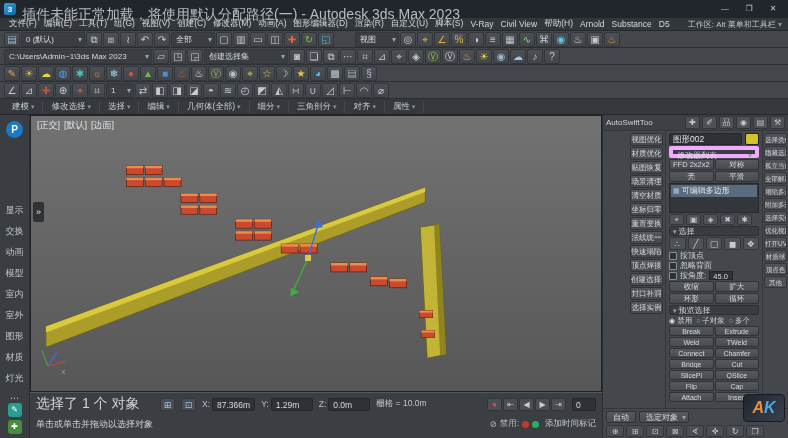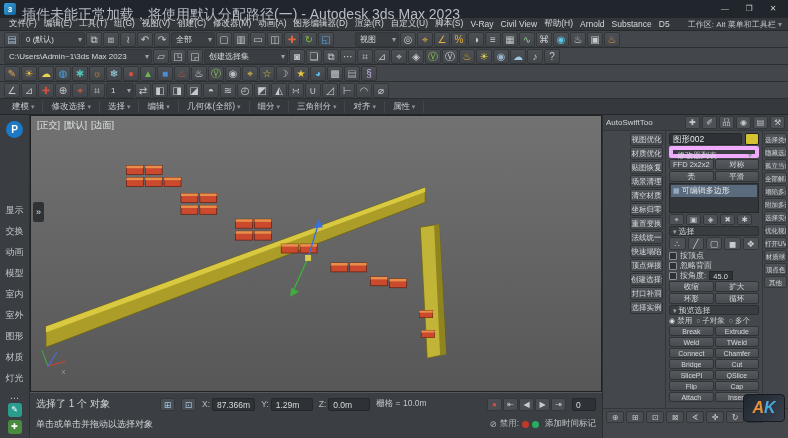--- a/index.html
+++ b/index.html
@@ -47,21 +47,21 @@
   .viewport{position:relative;height:277px;background:linear-gradient(#717271,#565756);border:1px solid #222;overflow:hidden;}
   .vp-labels{position:absolute;top:3px;left:6px;display:flex;gap:4px;z-index:3;}
   .vp-label{font-size:9px;color:#e2e4e6;}
   .vp-expander{position:absolute;left:2px;top:86px;width:11px;height:20px;background:#2f3336;color:#dfe2e5;
                text-align:center;line-height:20px;border-radius:2px;z-index:3;font-size:9px;}
   svg.scene{position:absolute;left:0;top:0;width:100%;height:100%;}
 
   
   .statusbar{height:46px;background:#3b3f43;border-top:1px solid #54585c;padding:3px 6px;display:flex;flex-direction:column;gap:4px;}
   .srow{display:flex;align-items:center;gap:6px;height:16px;}
-  .sel-text{color:#d2d5d8;font-size:10px;width:118px;white-space:nowrap;}
+  .sel-text{color:#d2d5d8;font-size:14px;width:118px;white-space:nowrap;}
   .mini-ico{display:inline-block;width:15px;height:13px;background:#4a4e53;border:1px solid #34373a;text-align:center;line-height:12px;font-size:9px;color:#9cc2e0;border-radius:2px;}
   .coord{display:flex;align-items:center;gap:2px;}
   .coord-lbl{color:#b8bcc0;font-size:8.5px;}
   .coord-val{background:#2e3236;border:1px solid #25282b;padding:0 4px;min-width:42px;height:13px;line-height:12px;font-size:8.5px;color:#d8dadc;border-radius:2px;white-space:nowrap;}
   .grid-text{font-size:8.5px;color:#c2c6ca;white-space:nowrap;}
   .playback{display:flex;gap:1px;margin-left:auto;}
   .pb-icon{display:inline-block;width:15px;height:13px;background:#4a4e53;border:1px solid #34373a;text-align:center;line-height:12px;font-size:8px;color:#c8ccd0;border-radius:2px;}
   .frame-val{background:#2e3236;border:1px solid #25282b;min-width:24px;height:13px;line-height:12px;font-size:8.5px;color:#d8dadc;padding:0 3px;border-radius:2px;}
   .prompt{font-size:9px;color:#cfd2d5;white-space:nowrap;}
   .disable-grp{display:flex;gap:3px;align-items:center;font-size:8.5px;color:#b8bcc0;margin-left:auto;}
@@ -497,20 +497,24 @@
             <span class="strip-item">附加多边</span>
             <span class="strip-item">选择实例</span>
             <span class="strip-item">优化视图</span>
             <span class="strip-item">打开UV</span>
             <span class="strip-item">材质球</span>
             <span class="strip-item">顶点色</span>
             <span class="strip-item">其他</span>
           </div>
       </div>
       <div class="cp-footer">
+        <div class="fk-row">
+          <span class="autokey">自动</span>
+          <span class="keymode">选定对象</span>
+        </div>
         <div class="nav-row">
             <span class="nav-icon">⊕</span>
             <span class="nav-icon">⊞</span>
             <span class="nav-icon">⊡</span>
             <span class="nav-icon">⊠</span>
             <span class="nav-icon">∢</span>
             <span class="nav-icon">✜</span>
             <span class="nav-icon">↻</span>
             <span class="nav-icon">❒</span>
           </div>

